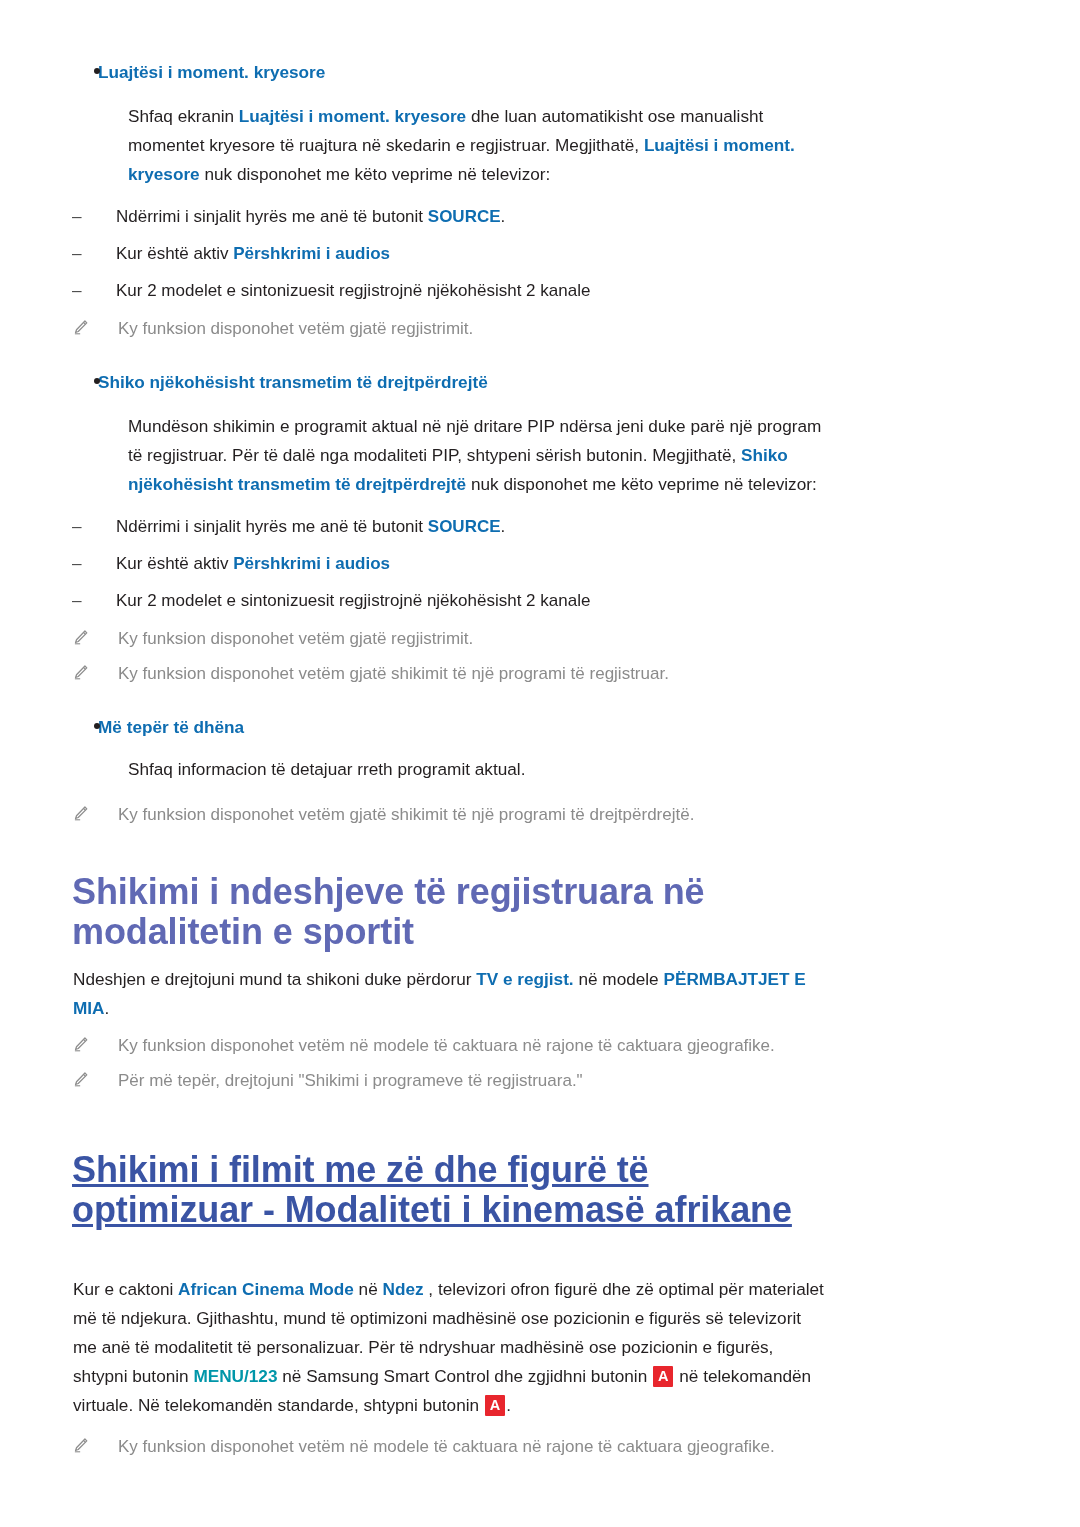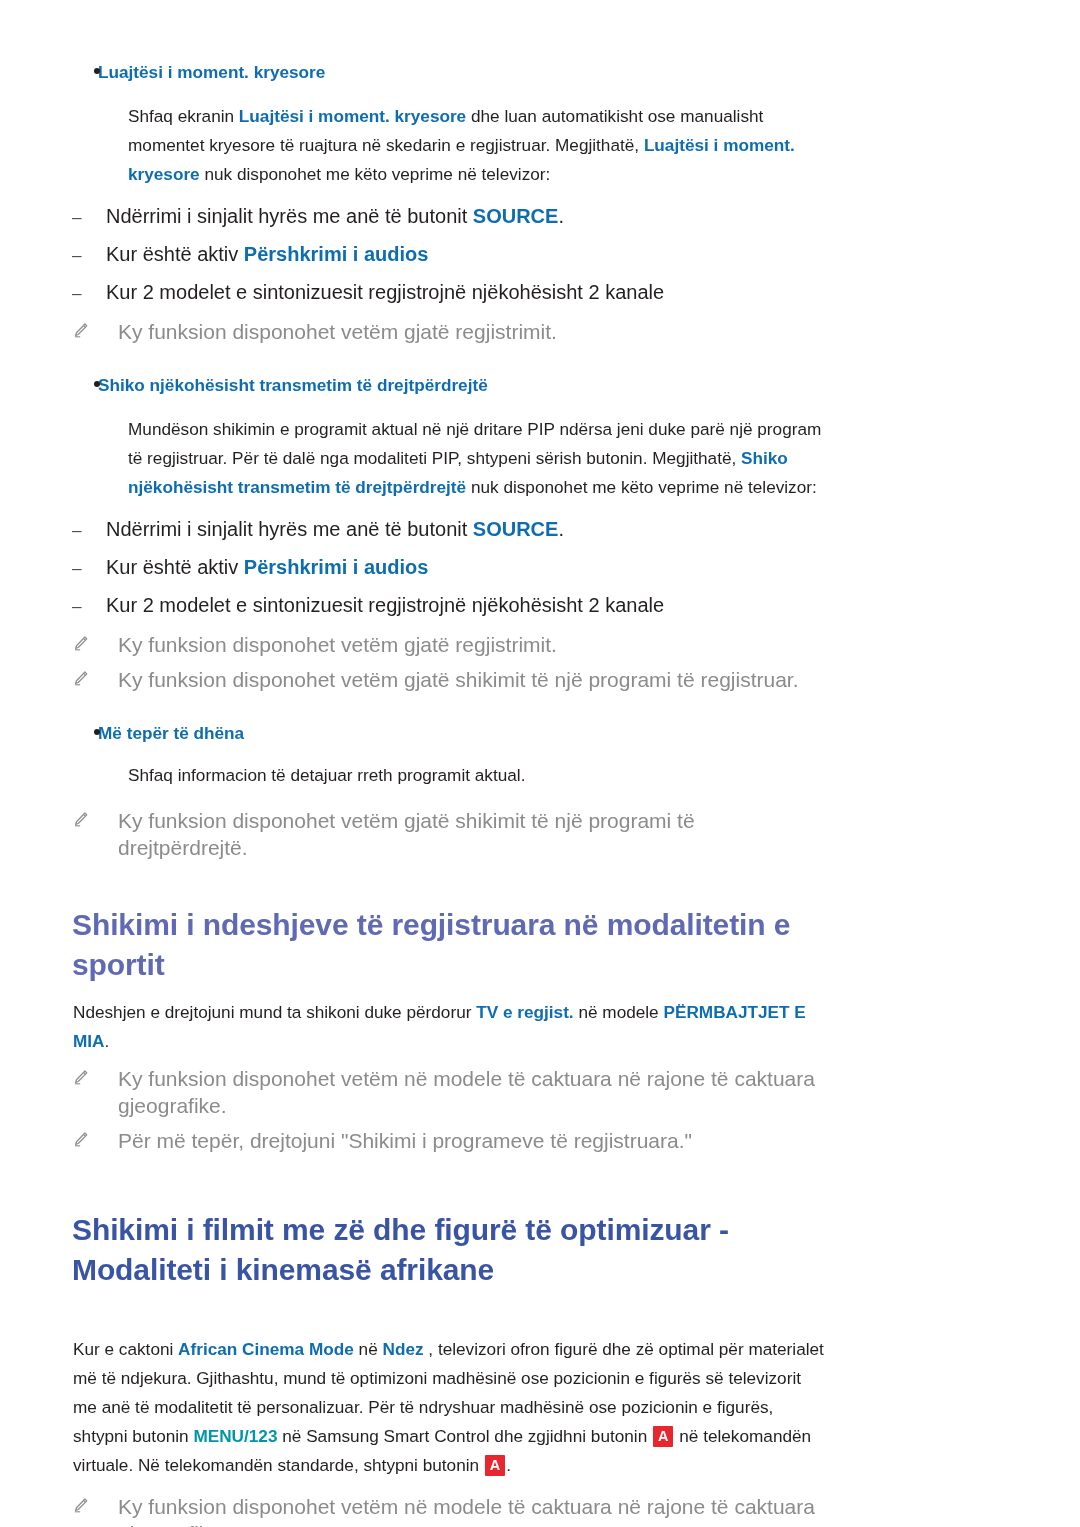--- a/index.html
+++ b/index.html
@@ -76,54 +76,55 @@
     margin: 0;
   }
   .dash-mark {
     flex: 0 0 34px;
     width: 34px;
     font-size: 17.2px;
     line-height: 29px;
     color: #4a4a4a;
   }
   .dash-text {
-    font-size: 20px;
+    font-size: 17px;
     line-height: 29px;
     color: #231f20;
+    margin-left: 10px;
   }
 
   
   .note-row {
     display: flex;
     align-items: flex-start;
     margin: 0;
   }
   .note-row .pencil {
     flex: 0 0 46px;
     width: 46px;
     padding-top: 4px;
     display: flex;
     justify-content: flex-start;
   }
   .note-text {
-    font-size: 21px;
+    font-size: 17px;
     line-height: 27px;
     color: #8b8b8b;
   }
 
   
   h2.section {
     margin: 0;
-    font-size: 30px;
+    font-size: 36px;
     line-height: 40px;
     font-weight: bold;
     letter-spacing: -0.1px;
   }
   h2.section.violet { color: #6069b4; }
-  h2.section.navy   { color: #3a54a4; }
+  h2.section.navy   { color: #3a54a4; text-decoration: underline; }
 
   
   .path {
     font-size: 18.4px;
     line-height: 30px;
     font-weight: bold;
     color: #1b3f87;
   }
   .path .paren { color: #2b2b2b; font-weight: bold; }
   .path .chev  {

